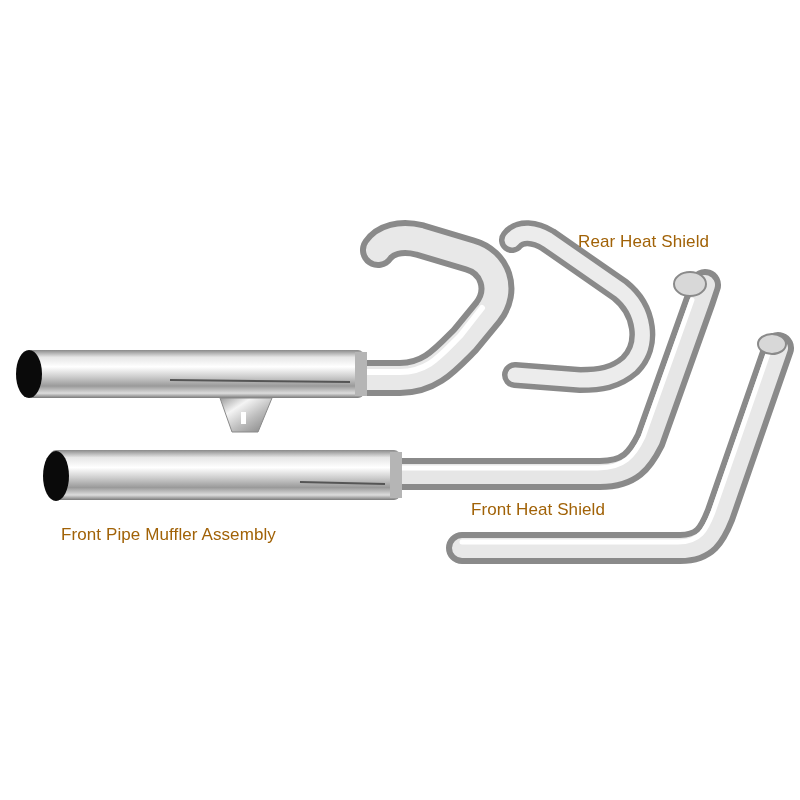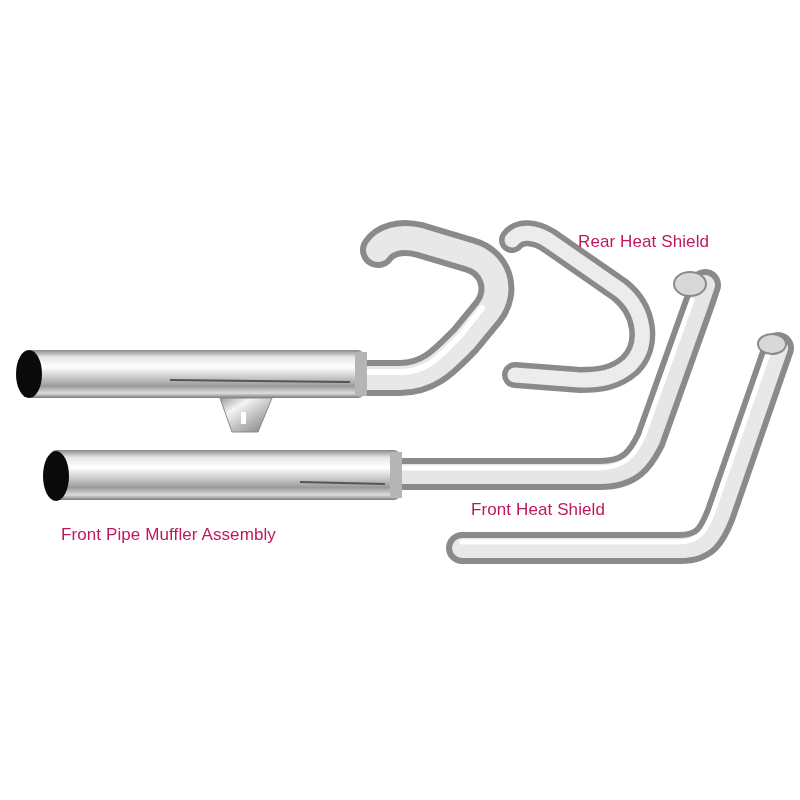--- a/index.html
+++ b/index.html
@@ -1,19 +1,19 @@
 <!DOCTYPE html>
 <html><head>
   <meta charset="utf-8">
   <style>
     html, body { margin: 0; padding: 0; background: #ffffff; }
     body { width: 800px; height: 800px; position: relative; overflow: hidden; font-family: "Liberation Sans", sans-serif; }
     .stage { position: absolute; left: 0; top: 0; width: 800px; height: 800px; background: #ffffff; }
     .stage svg { position: absolute; left: 0; top: 0; }
-    .label { position: absolute; color: #be185d; font-size: 17px; white-space: nowrap; letter-spacing: 0.1px; }
+    .label { position: absolute; color: #a16207; font-size: 17px; white-space: nowrap; letter-spacing: 0.1px; }
   </style>
 </head>
 <body>
 
 <div class="stage">
   <svg width="800" height="800" viewBox="0 0 800 800">
     <defs>
       <linearGradient id="chromeV" x1="0" y1="0" x2="0" y2="1">
         <stop offset="0" stop-color="#8a8a8a"></stop>
         <stop offset="0.15" stop-color="#e6e6e6"></stop>

